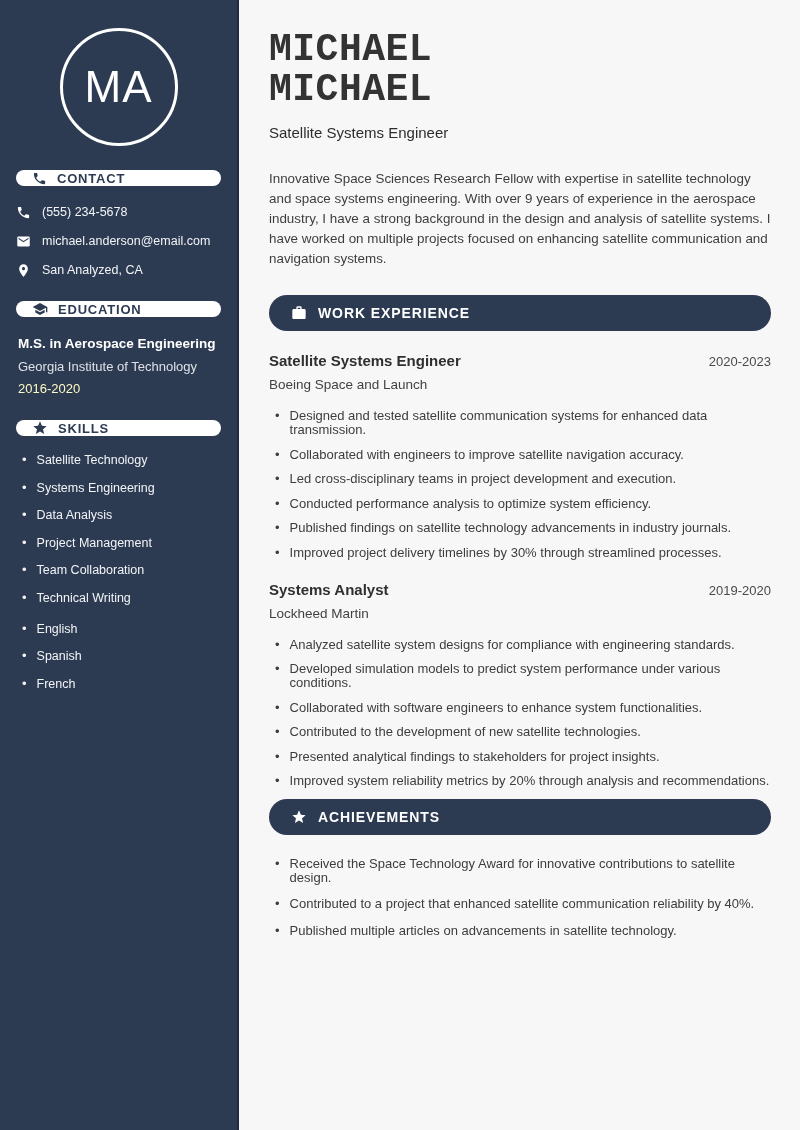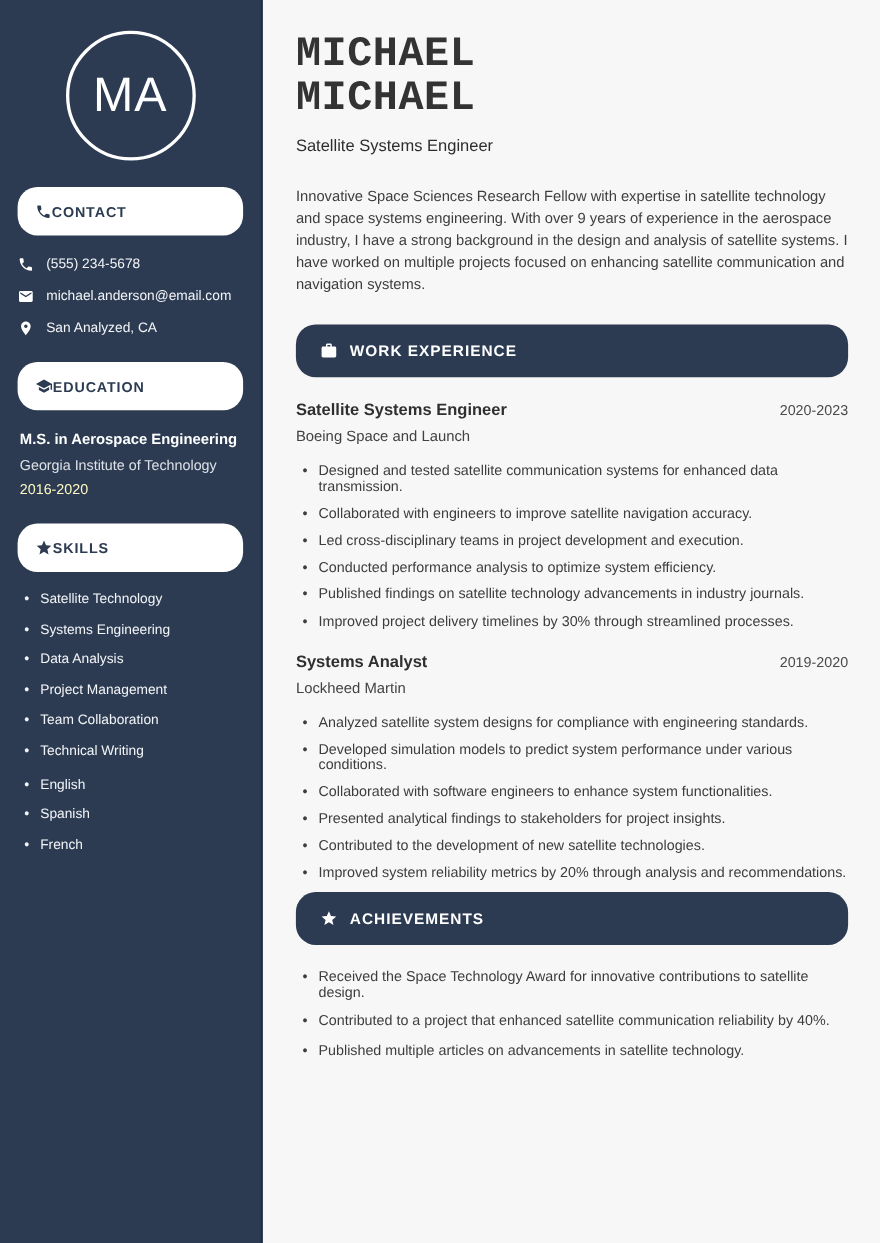--- a/index.html
+++ b/index.html
@@ -15,21 +15,21 @@
     border-right: 2px solid #1f2c40; padding: 0 16px; color: #fff;
   }
   .avatar {
     width: 118px; height: 118px; margin: 28px auto 0 auto;
     border: 3px solid #ffffff; border-radius: 50%;
     display: flex; align-items: center; justify-content: center;
   }
   .avatar span { font-size: 44px; color: #ffffff; letter-spacing: 1px; font-weight: 400; }
   .pill {
     background: #ffffff; color: #2c3b52; border-radius: 18px;
-    height: 44px; display: flex; align-items: center; 
+    height: 16px; display: flex; align-items: center; gap: 10px;
     padding: 0 16px; font-weight: bold; font-size: 13px; letter-spacing: 0.8px;
   }
   .pill svg { flex: 0 0 auto; }
   .pill-contact { margin-top: 24px; }
   .pill-education { margin-top: 23px; }
   .pill-skills { margin-top: 24px; }
   .pill-languages { margin-top: 25px; }
   .contact-list { margin-top: 18px; }
   .contact-row { display: flex; align-items: center; gap: 11px; margin-bottom: 13px; min-height: 16px; }
   .contact-row span { font-size: 12.5px; color: #f2f4f7; }
@@ -43,21 +43,21 @@
     display: flex; align-items: baseline; gap: 10px;
   }
   .side-list li::before { content: "•"; color: #f2f4f7; font-size: 13px; }
   
   .main { flex: 1 1 auto; padding: 30px 29px 0 30px; background: #f7f7f7; }
   .name-line { font-size: 38px; line-height: 40px; font-weight: bold; color: #333333; letter-spacing: 0.5px; font-family: Liberation Mono, monospace; }
   .subtitle { margin-top: 14px; font-size: 15px; color: #2d2d2d; }
   .summary { margin-top: 28px; font-size: 13.4px; line-height: 20px; color: #3e3e3e; }
   .banner {
     background: #2c3b52; color: #ffffff; border-radius: 18px;
-    height: 48px; display: flex; align-items: center; gap: 11px;
+    height: 36px; display: flex; align-items: center; gap: 11px;
     padding: 0 22px; font-weight: bold; font-size: 14px; letter-spacing: 0.9px;
   }
   .banner-work { margin-top: 26px; }
   .banner-achievements { margin-top: 3px; }
   .job { margin-top: 21px; }
   .job-header { display: flex; justify-content: space-between; align-items: baseline; }
   .job-role { font-size: 15px; font-weight: bold; color: #2f2f2f; }
   .job-dates { font-size: 13px; color: #4a4a4a; }
   .job-company { margin-top: 8px; font-size: 13.5px; color: #424242; }
   .bullets { list-style: none; margin-top: 17px; padding-left: 6px; }
@@ -183,22 +183,22 @@
     <section class="job">
       <div class="job-header">
         <span class="job-role">Systems Analyst</span>
         <span class="job-dates">2019-2020</span>
       </div>
       <div class="job-company">Lockheed Martin</div>
       <ul class="bullets">
         <li>Analyzed satellite system designs for compliance with engineering standards.</li>
         <li>Developed simulation models to predict system performance under various conditions.</li>
         <li>Collaborated with software engineers to enhance system functionalities.</li>
+        <li>Contributed to the development of new satellite technologies.</li>
         <li>Presented analytical findings to stakeholders for project insights.</li>
-        <li>Contributed to the development of new satellite technologies.</li>
         <li>Improved system reliability metrics by 20% through analysis and recommendations.</li>
       </ul>
     </section>
 
     <div class="banner banner-achievements">
       <svg width="16" height="16" viewBox="0 0 24 24" fill="#ffffff">
           <path d="M12 17.27L18.18 21l-1.64-7.03L22 9.24l-7.19-.61L12 2 9.19 8.63 2 9.24l5.46 4.73L5.82 21z"></path>
         </svg>
       <span>ACHIEVEMENTS</span>
     </div>

